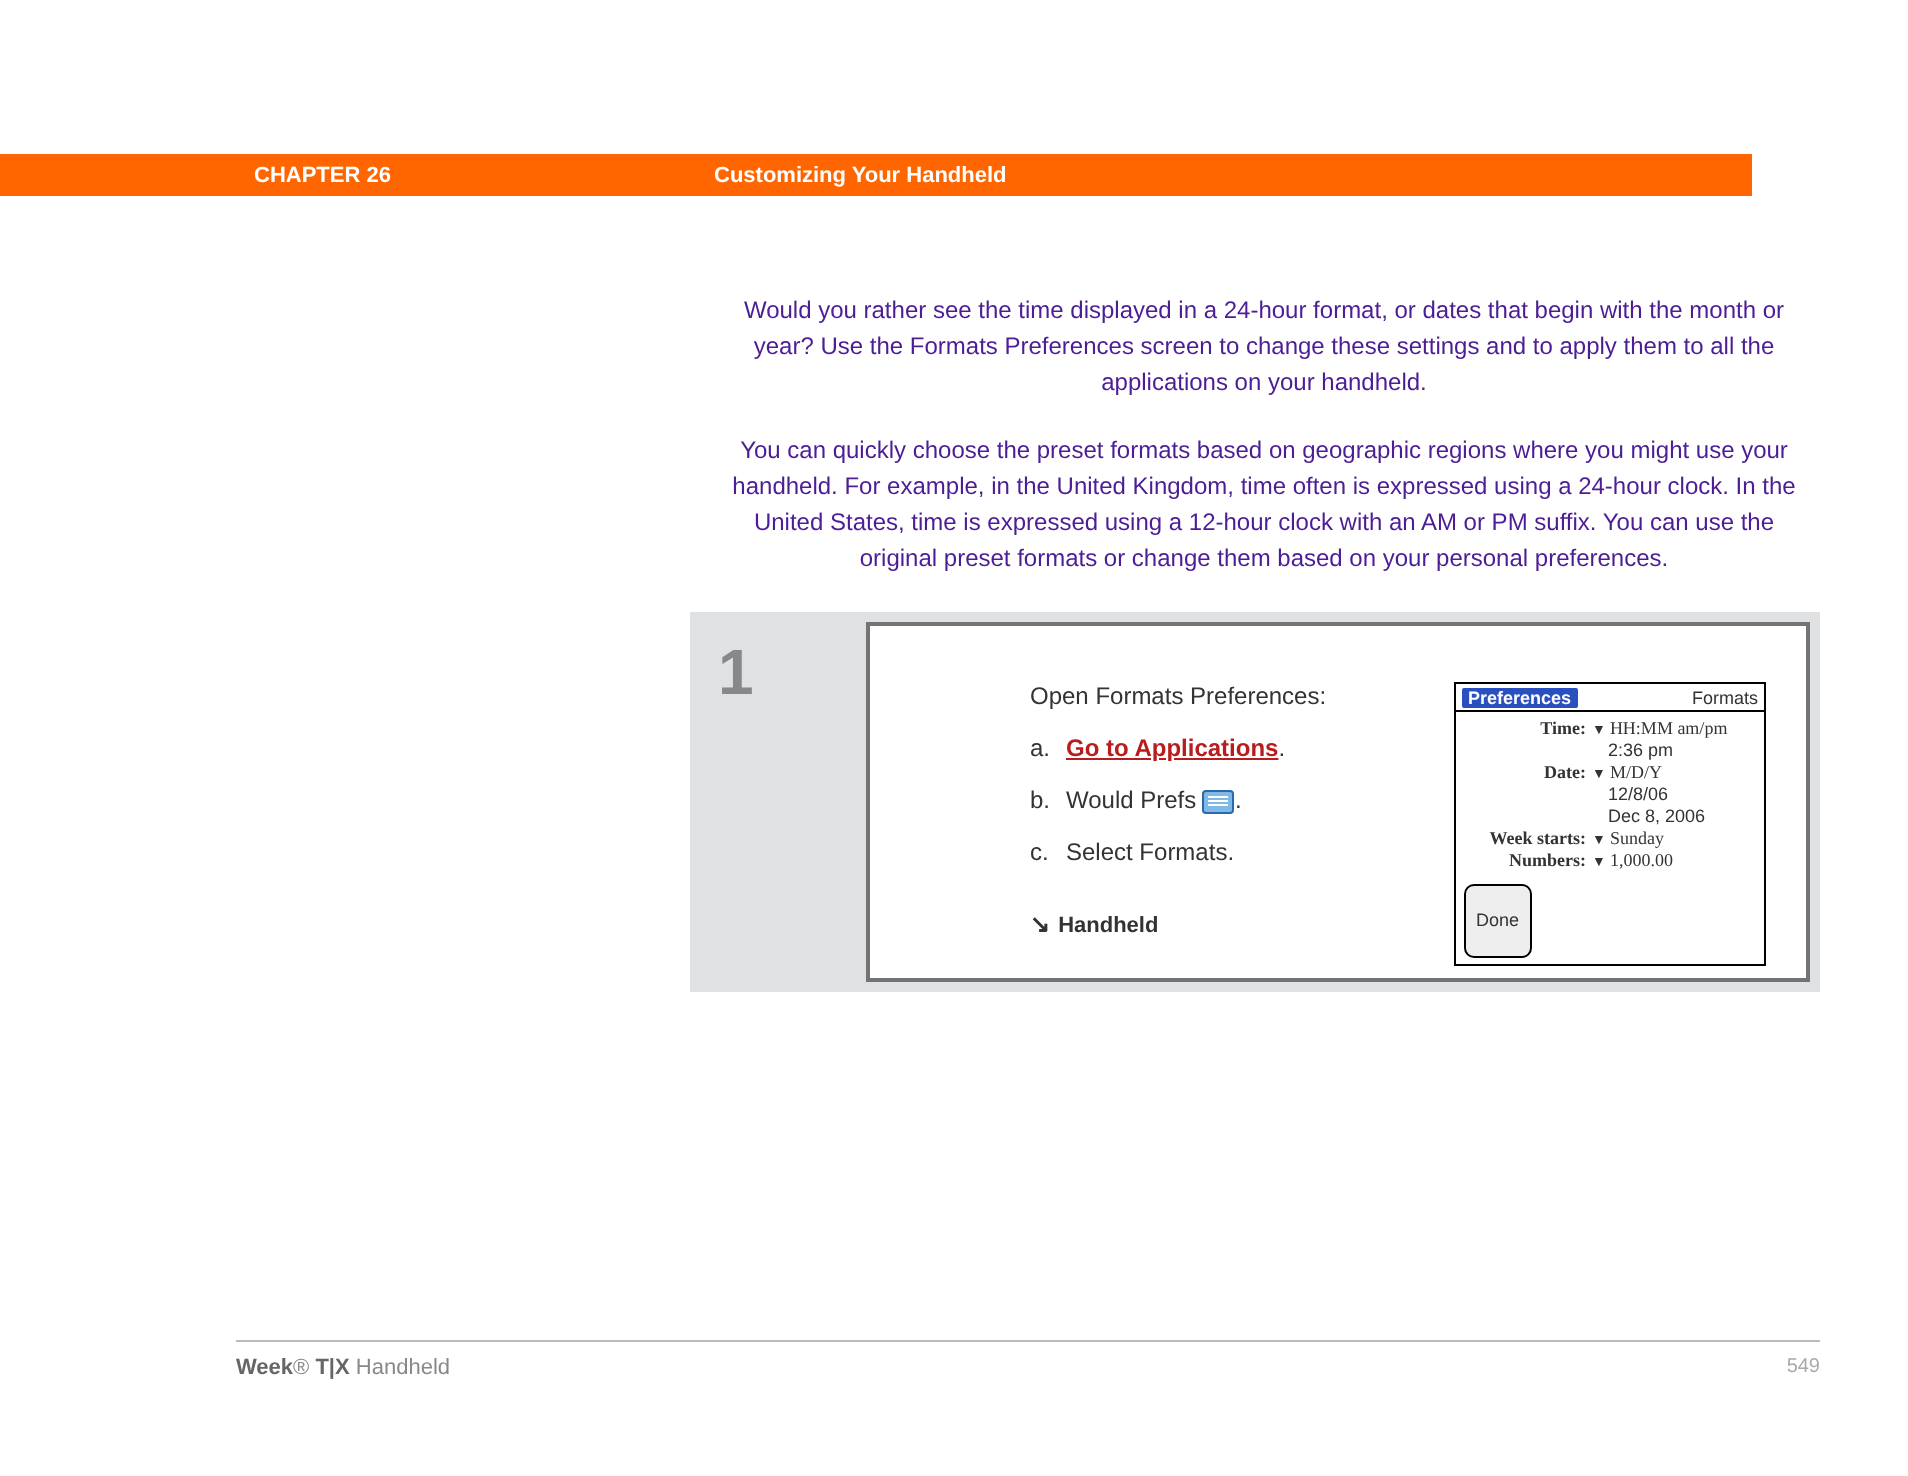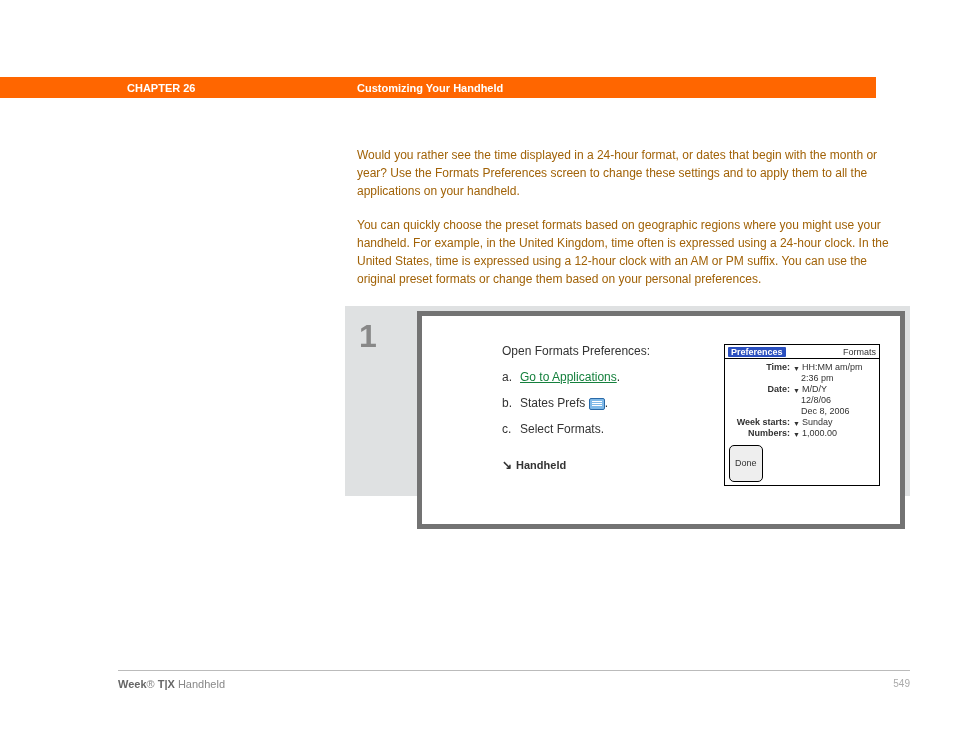--- a/index.html
+++ b/index.html
@@ -32,39 +32,40 @@
     left: 357px;
     width: 550px;
   }
   .section-heading {
     color: #ff6600;
     font-size: 18px;
     font-weight: bold;
     margin-bottom: 10px;
   }
   .para {
-    color: #a16207;
+    color: #4c1d95;
     font-size: 12px;
     line-height: 1.5;
     margin-bottom: 16px;
+    text-align: center;
   }
   .step-box {
     position: absolute;
     top: 306px;
     left: 345px;
     width: 565px;
     height: 190px;
     background: #dfe1e2;
     padding: 5px 5px 5px 12px;
   }
   .step-inner {
     background: #fff;
-    border: 5px solid #737373;
-    height: 218px;
-    margin-left: 60px;
+    border: 2px solid #737373;
+    height: 180px;
+    margin-left: 76px;
     position: relative;
   }
   .step-number {
     position: absolute;
     top: 12px;
     left: 14px;
     font-size: 32px;
     font-weight: bold;
     color: #888;
   }
@@ -73,21 +74,21 @@
     top: 28px;
     left: 80px;
     width: 200px;
     font-size: 12px;
     color: #333;
   }
   .instructions .lead { margin-bottom: 12px; }
   .inst-row { margin-bottom: 12px; display:flex; }
   .inst-letter { width: 18px; color:#333; }
   .inst-text { flex:1; }
-  .link-u { text-decoration: underline; font-weight: normal; color:#15803d; }
+  .link-u { text-decoration: underline; font-weight: bold; color:#b91c1c; }
   .prefs-icon {
     display:inline-block; width:16px; height:12px;
     background:#7fb9e8; border:1px solid #2a6aa8;
     border-radius:2px; vertical-align:middle;
     position:relative;
   }
   .prefs-icon::after{
     content:""; position:absolute; top:2px; left:2px; width:10px; height:6px;
     background:repeating-linear-gradient(to bottom,#fff 0,#fff 1px,transparent 1px,transparent 2px);
   }
@@ -125,21 +126,21 @@
     display:flex; align-items:center;
     padding:3px 4px;
     border-bottom:1px solid #000;
   }
   .ps-preset-label{ font-weight:bold; margin-right:4px;}
   .ps-preset-box{
     border:1px solid #000; padding:0 4px; font-size:9px;
     background:#fff;
   }
   .ps-body{ padding:3px 6px 2px 6px; }
-  .ps-row{ display:flex; align-items:flex-start; margin-bottom:0px; line-height:11px;}
+  .ps-row{ display:flex; align-items:flex-start; margin-bottom:0px; line-height:11px;font-family:Liberation Serif, serif;}
   .ps-lbl{ width:62px; text-align:right; font-weight:bold; padding-right:3px;}
   .ps-tri{ font-size:7px; margin-right:2px; transform: translateY(1px);}
   .ps-val{ white-space:pre; }
   .ps-sub{ margin-left:70px; line-height:11px;}
   .ps-done{
     position:absolute; bottom:3px; left:4px;
     border:1px solid #000; border-radius:5px;
     padding:12px 5px; font-size:9px; line-height:11px;
     background:#eee;
   }
@@ -174,21 +175,21 @@
       <div class="lead">Open Formats Preferences:</div>
       <div class="inst-row">
         <span class="inst-letter">a.</span>
         <span class="inst-text">
           <span class="link-u">Go to Applications</span><span>.</span>
         </span>
       </div>
       <div class="inst-row">
         <span class="inst-letter">b.</span>
         <span class="inst-text">
-          <span>States Prefs </span><span class="prefs-icon"></span><span>.</span>
+          <span>Would Prefs </span><span class="prefs-icon"></span><span>.</span>
         </span>
       </div>
       <div class="inst-row">
         <span class="inst-letter">c.</span>
         <span class="inst-text">Select Formats.</span>
       </div>
       <div class="continued">
         <span class="arr">↘</span><span>Handheld</span>
       </div>
     </div>

